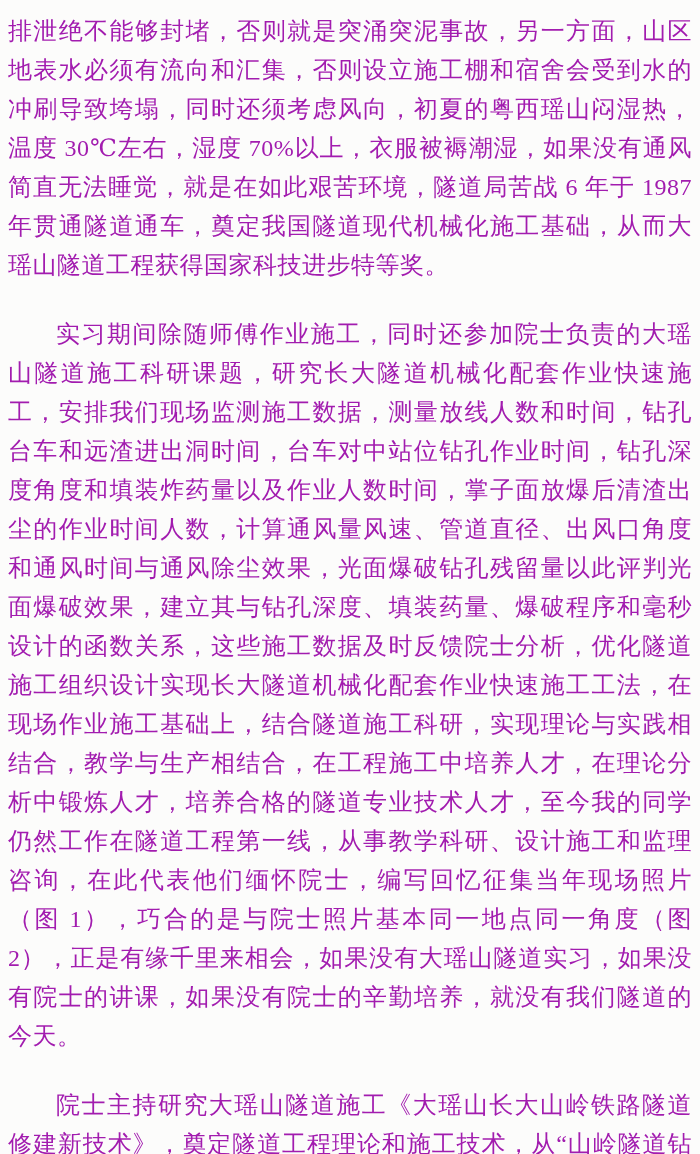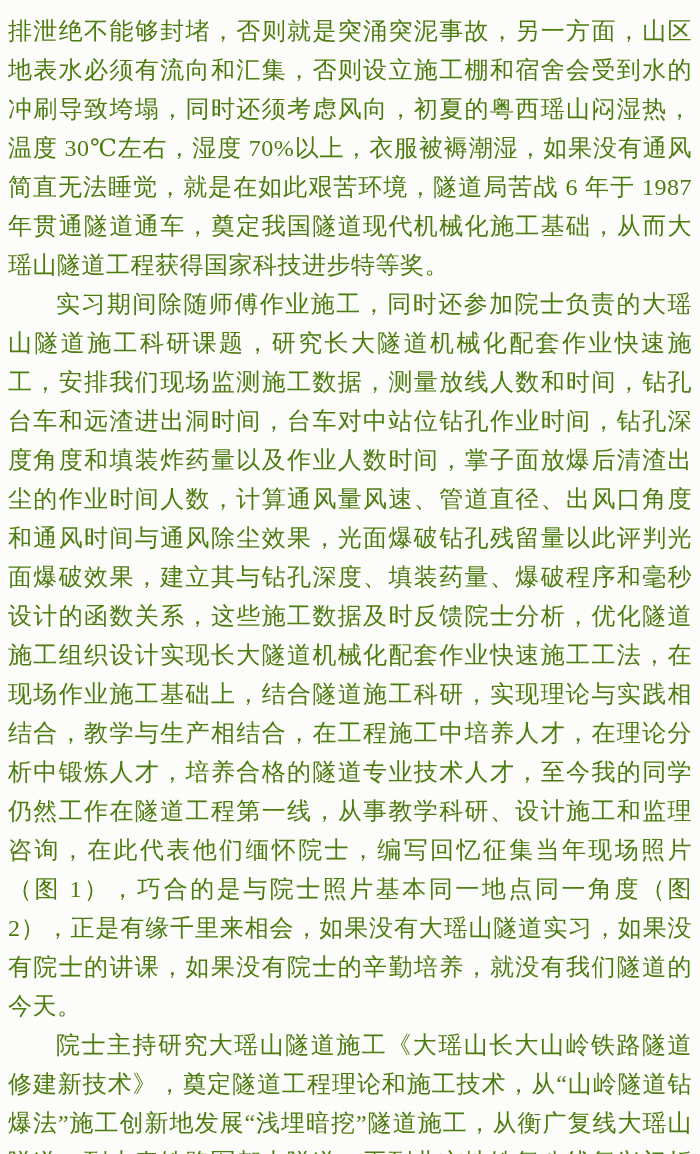--- a/index.html
+++ b/index.html
@@ -6,37 +6,38 @@
     margin: 0;
     padding: 0;
     background: #ffffff;
   }
   .page {
     position: relative;
     width: 700px;
     height: 1154px;
     margin: 0;
     background: #fcfcfb;
-    color: #4d7c0f;
+    color: #a21caf;
     font-family: "Liberation Serif", "DejaVu Serif", serif;
     overflow: hidden;
     box-sizing: border-box;
     padding: 12px 8px 0 8px;
   }
   .para {
     margin: 0;
     font-size: 24px;
     line-height: 39px;
     text-align: justify;
     text-justify: inter-ideograph;
     letter-spacing: 0.5px;
     word-break: break-all;
   }
   .para.indent {
     text-indent: 2em;
+    margin-top: 30px;
   }
 </style>
 </head>
 <body>
 
 <div class="page">
   <p class="para">排泄绝不能够封堵，否则就是突涌突泥事故，另一方面，山区地表水必须有流向和汇集，否则设立施工棚和宿舍会受到水的冲刷导致垮塌，同时还须考虑风向，初夏的粤西瑶山闷湿热，温度 30℃左右，湿度 70%以上，衣服被褥潮湿，如果没有通风简直无法睡觉，就是在如此艰苦环境，隧道局苦战 6 年于 1987 年贯通隧道通车，奠定我国隧道现代机械化施工基础，从而大瑶山隧道工程获得国家科技进步特等奖。</p>
   <p class="para indent">实习期间除随师傅作业施工，同时还参加院士负责的大瑶山隧道施工科研课题，研究长大隧道机械化配套作业快速施工，安排我们现场监测施工数据，测量放线人数和时间，钻孔台车和远渣进出洞时间，台车对中站位钻孔作业时间，钻孔深度角度和填装炸药量以及作业人数时间，掌子面放爆后清渣出尘的作业时间人数，计算通风量风速、管道直径、出风口角度和通风时间与通风除尘效果，光面爆破钻孔残留量以此评判光面爆破效果，建立其与钻孔深度、填装药量、爆破程序和毫秒设计的函数关系，这些施工数据及时反馈院士分析，优化隧道施工组织设计实现长大隧道机械化配套作业快速施工工法，在现场作业施工基础上，结合隧道施工科研，实现理论与实践相结合，教学与生产相结合，在工程施工中培养人才，在理论分析中锻炼人才，培养合格的隧道专业技术人才，至今我的同学仍然工作在隧道工程第一线，从事教学科研、设计施工和监理咨询，在此代表他们缅怀院士，编写回忆征集当年现场照片（图 1），巧合的是与院士照片基本同一地点同一角度（图 2），正是有缘千里来相会，如果没有大瑶山隧道实习，如果没有院士的讲课，如果没有院士的辛勤培养，就没有我们隧道的今天。</p>
   <p class="para indent">院士主持研究大瑶山隧道施工《大瑶山长大山岭铁路隧道修建新技术》，奠定隧道工程理论和施工技术，从“山岭隧道钻爆法”施工创新地发展“浅埋暗挖”隧道施工，从衡广复线大瑶山隧道，到大秦铁路军都山隧道，再到北京地铁复八线复兴门折返线施工，创立 “浅埋暗挖隧道施工” 系统完整理论和施工技术；回忆 1983 年初次见面院士，再到 2000 年成为他的学生，37 年弹指一挥间，真是感慨万分，隧道陪伴院士终身，隧道必将是我追求的目标，沿着院士的足迹追寻隧道。</p>
 

